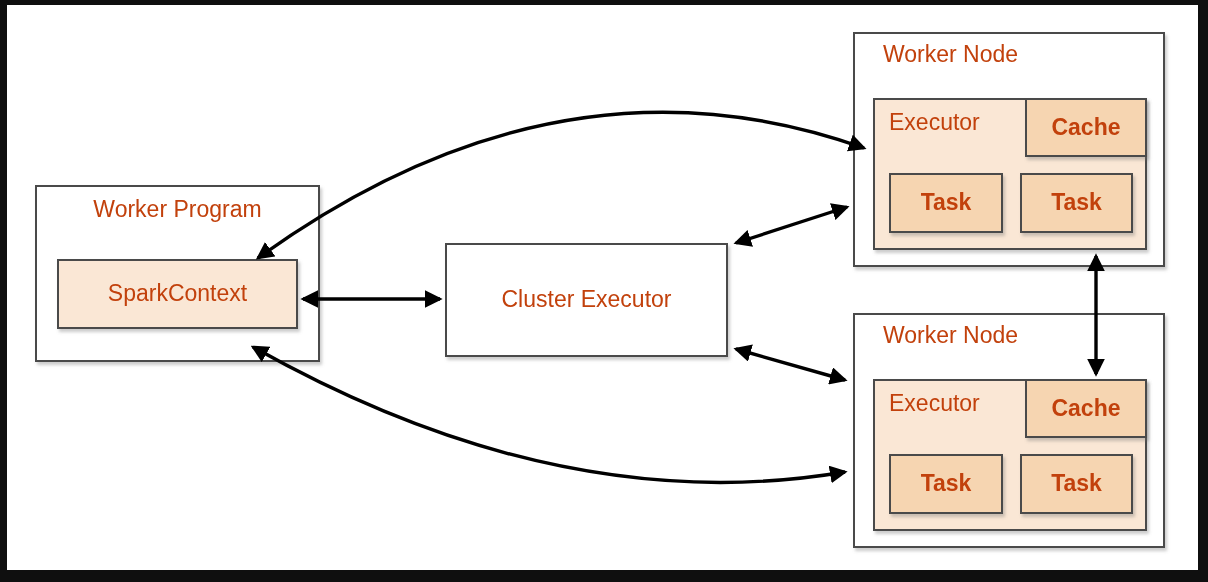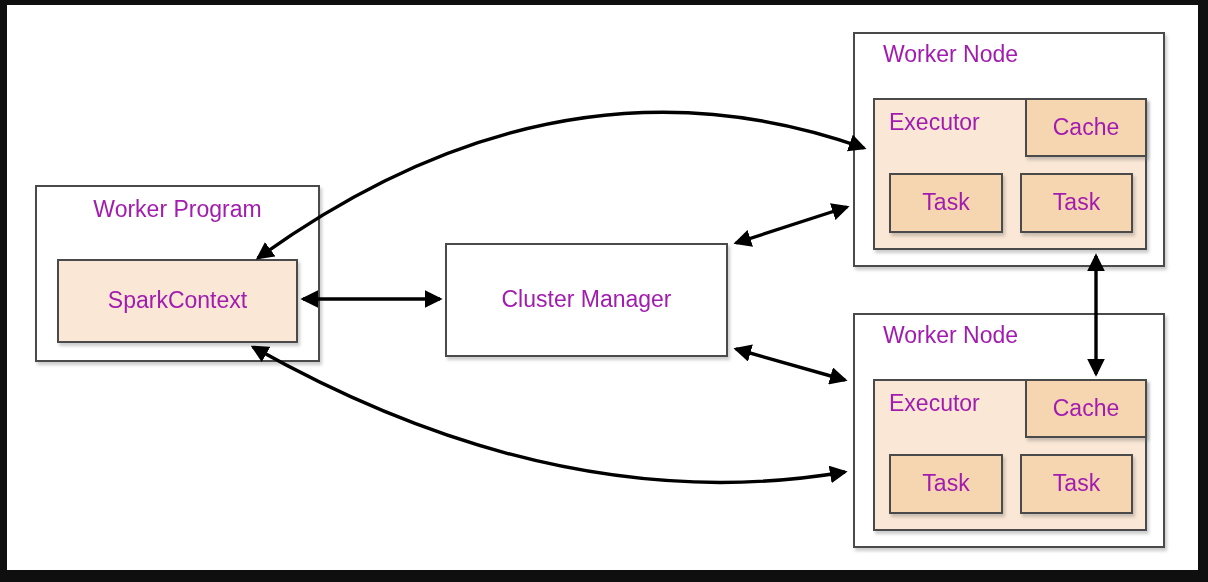--- a/index.html
+++ b/index.html
@@ -17,26 +17,26 @@
     background:#ffffff;
   }
   .box{
     position:absolute;
     border:2px solid #4a4a4a;
     box-sizing:border-box;
     background:#ffffff;
     box-shadow:2px 3px 3px rgba(110,110,110,0.35);
   }
   .fill-light{background:#FAE7D5;}
-  .fill-medium{background:#F6D5B1;}
+  .fill-medium{background:#F6D5B1;font-weight:bold;}
   .label{
     font-size:23px;
     line-height:1.1;
     white-space:nowrap;
-    color:#a21caf;
+    color:#c2410c;
   }
   .title-top{
     position:absolute;top:10px;left:0;right:0;
     text-align:center;
   }
   .title-topleft{
     position:absolute;top:8px;left:28px;
   }
   .center-label{
     position:absolute;inset:0;
@@ -53,26 +53,26 @@
 </style>
 </head>
 <body>
 
 <div class="frame">
   <div class="canvas"></div>
 
   <div class="box" style="left:35px;top:185px;width:285px;height:177px;">
     <div class="label title-top">Worker Program</div>
   </div>
-  <div class="box fill-light" style="left:57px;top:259px;width:241px;height:84px;">
+  <div class="box fill-light" style="left:57px;top:259px;width:241px;height:70px;">
     <div class="label center-label">SparkContext</div>
   </div>
 
   <div class="box" style="left:445px;top:243px;width:283px;height:114px;">
-    <div class="label center-label">Cluster Manager</div>
+    <div class="label center-label">Cluster Executor</div>
   </div>
 
   <div class="box" style="left:853px;top:32px;width:312px;height:235px;">
     <div class="label title-topleft">Worker Node</div>
   </div>
   <div class="box fill-light" style="left:873px;top:98px;width:274px;height:152px;">
     <div class="label executor-label">Executor</div>
   </div>
   <div class="box fill-medium" style="left:1025px;top:98px;width:122px;height:59px;">
     <div class="label center-label">Cache</div>

